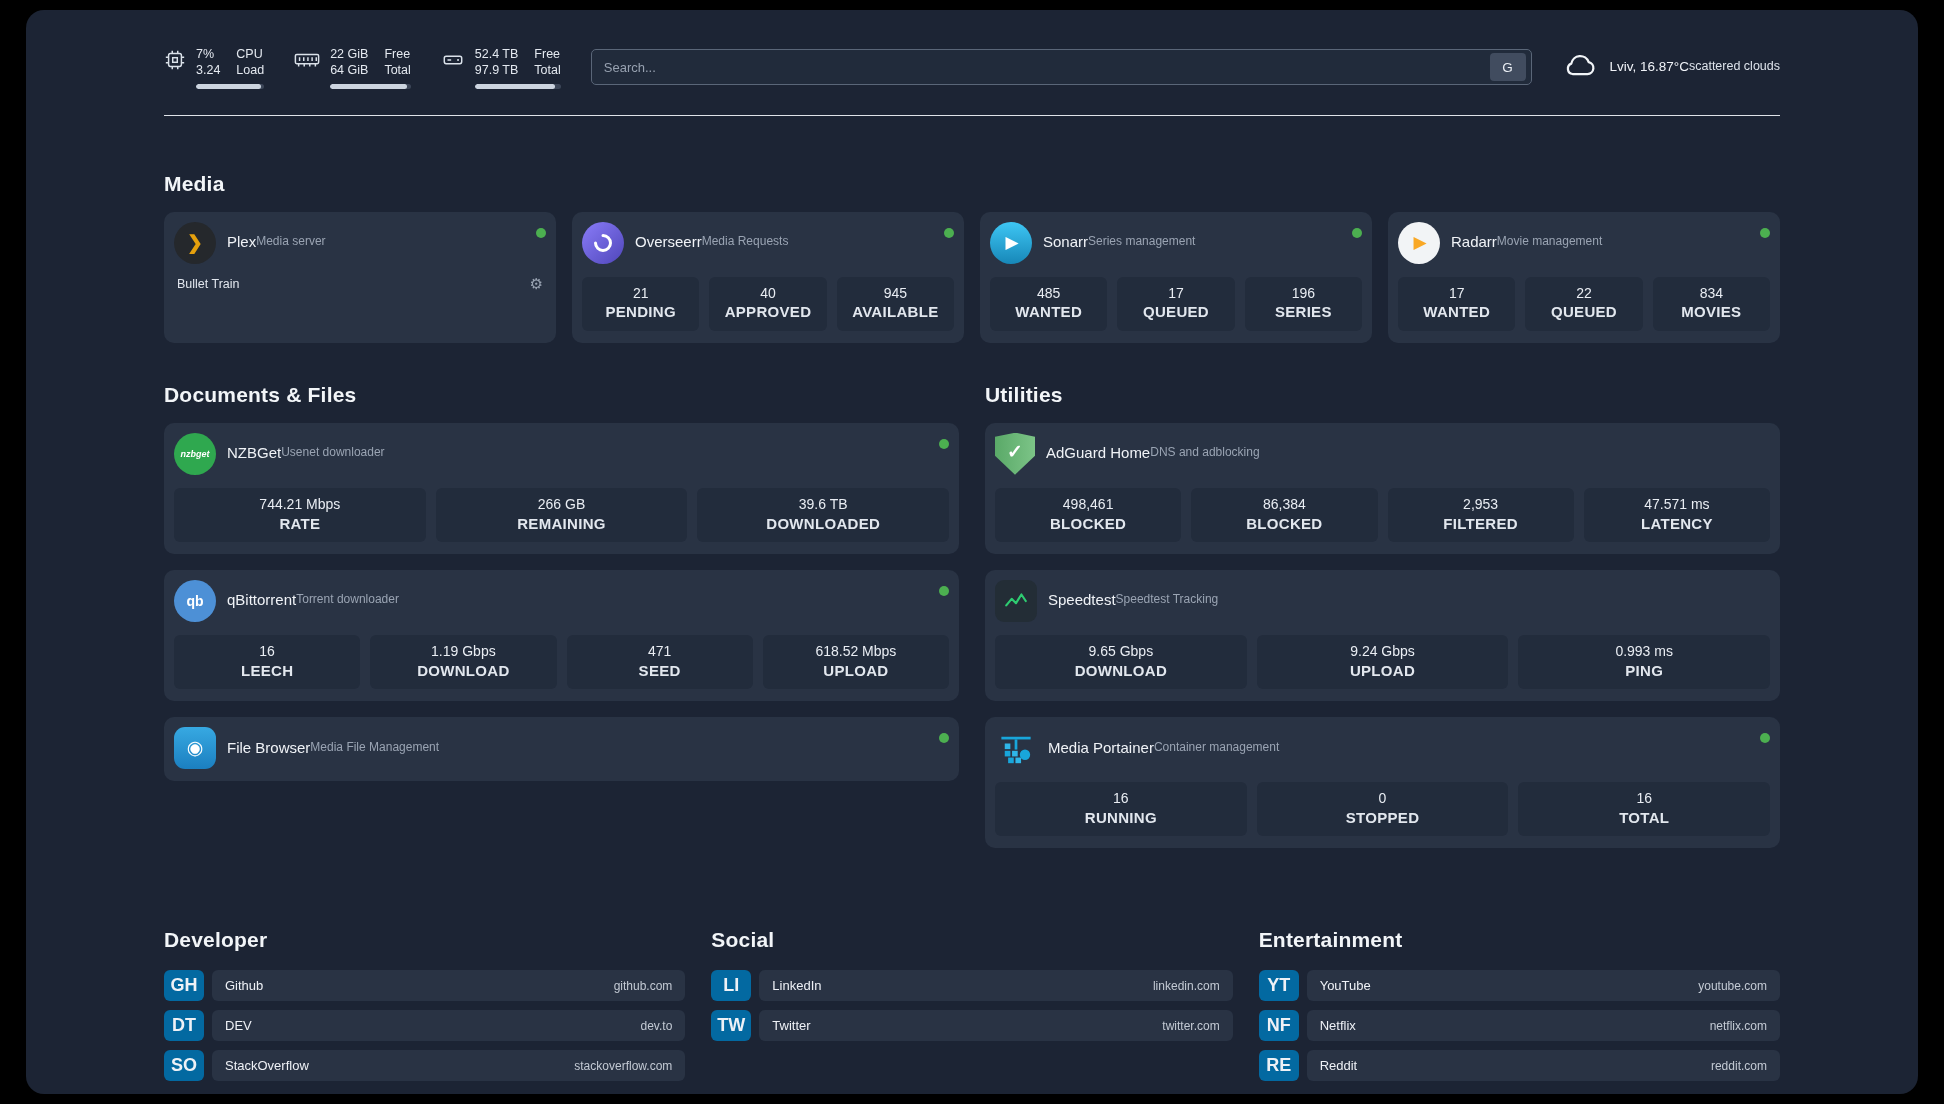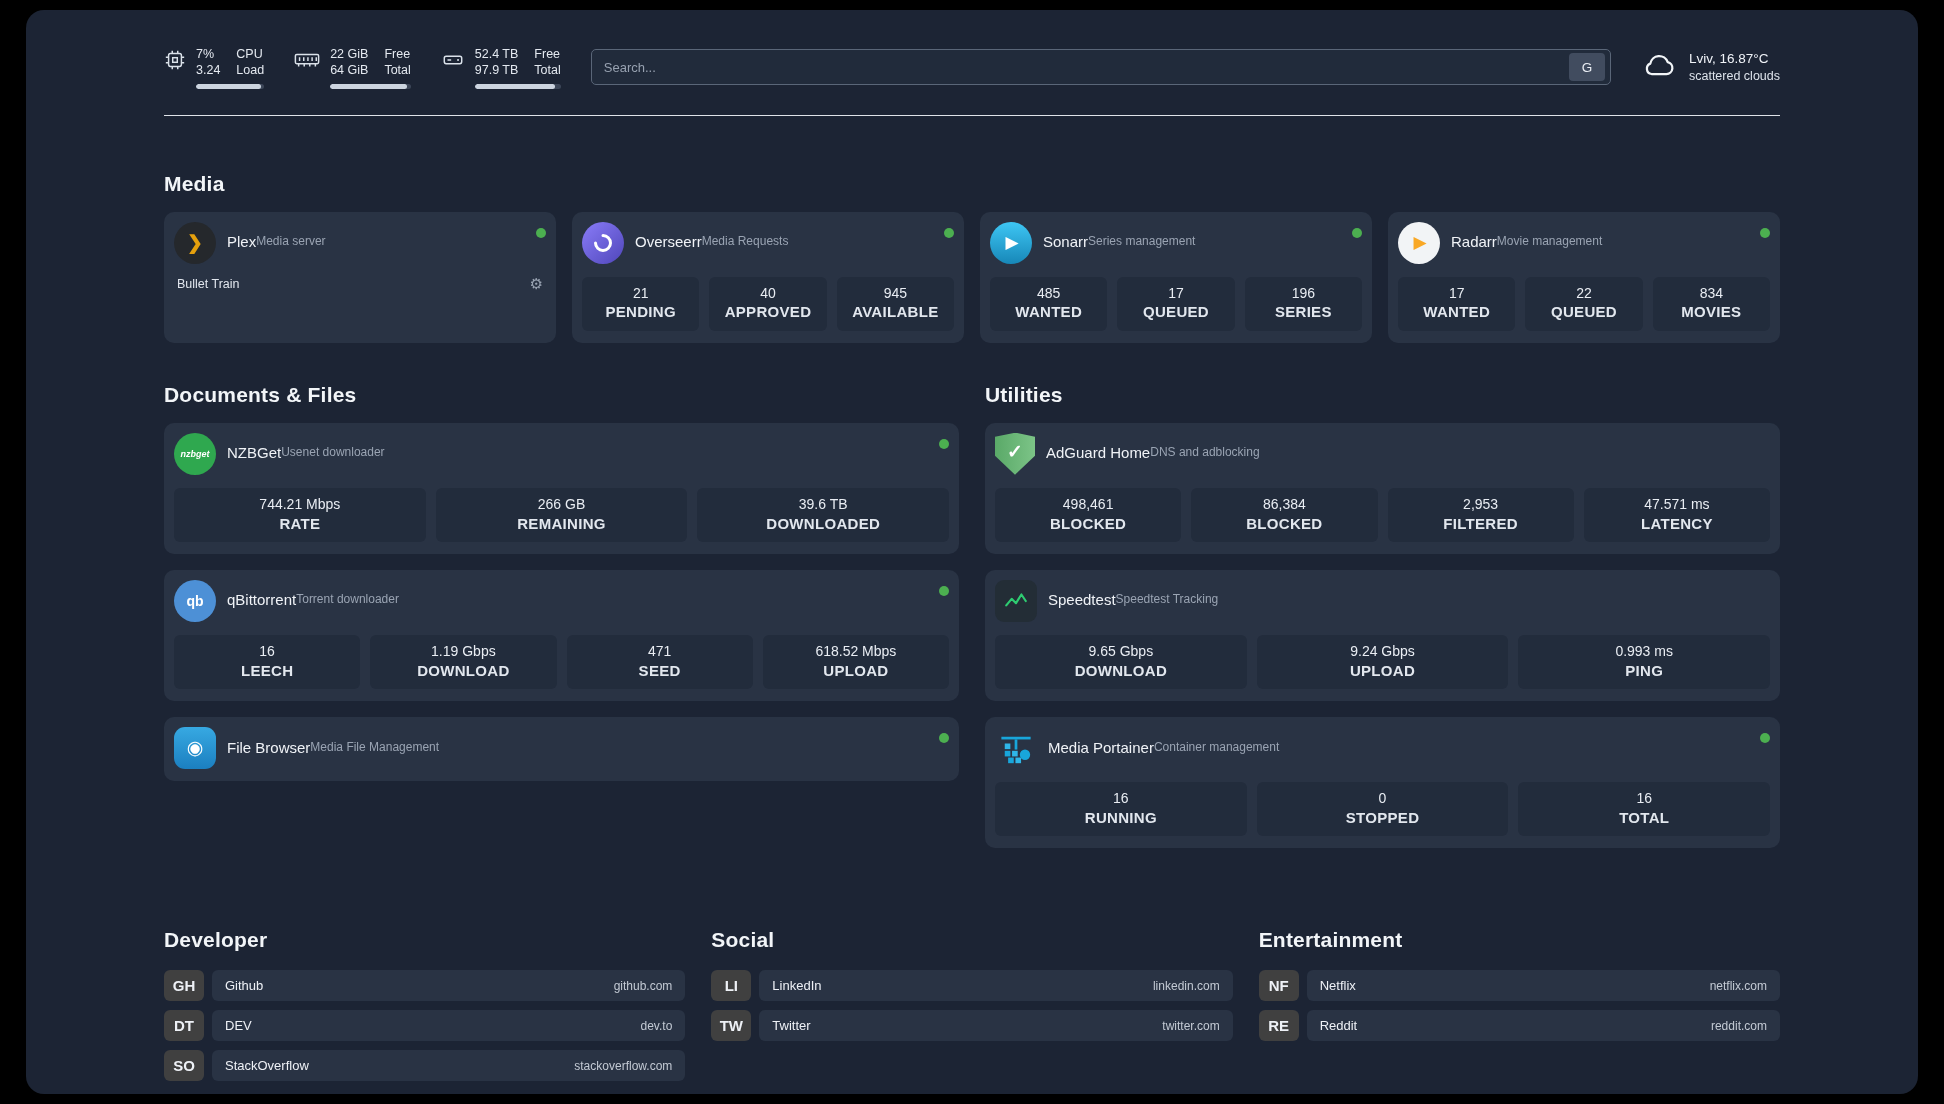--- a/index.html
+++ b/index.html
@@ -16,21 +16,21 @@
   .sys-col { display:flex; flex-direction:column; font-size:12.5px; line-height:1.3; color:#e4e9f0; white-space:nowrap; }
   .sys-bar { margin-top:5px; height:5px; background:#3c4658; border-radius:3px; overflow:hidden; }
   .sys-bar i { display:block; height:100%; background:#ccd4df; border-radius:3px; }
 
   .search { flex:1; display:flex; align-items:center; height:36px; background:#212b3b; border:1px solid #5a6678; border-radius:5px; padding:0 5px 0 12px; }
   .search input { flex:1; background:transparent; border:none; outline:none; color:#dfe5ec; font-size:13px; font-family:inherit; }
   .search input::placeholder { color:#97a1b0; }
   .search-btn { width:36px; height:28px; background:#414c5f; border-radius:4px; display:flex; align-items:center; justify-content:center; font-size:13.5px; color:#eaeef4; cursor:pointer; flex:none; }
 
   .weather { display:flex; align-items:center; gap:12px; white-space:nowrap; }
-  .weather .txt { display:flex; flex-direction:column; line-height:1.35; }
+  .weather .txt { display:flex; flex-direction:row; line-height:1.35; }
   .weather .loc { font-size:13.5px; color:#f0f3f8; }
   .weather .cond { font-size:12.5px; color:#dde3eb; }
 
   .divider { margin-top:26px; border-top:1px solid #dfe3e9; }
 
   
   h2.section { font-size:21px; font-weight:700; color:#f2f5f8; letter-spacing:.2px; }
   .sec-media h2 { margin:56px 0 16px; }
   .mid { display:grid; grid-template-columns:1fr 1fr; gap:26px; align-items:start; }
   .mid h2 { margin:40px 0 16px; }
@@ -76,21 +76,21 @@
   .icon-qb .g { color:#fff; font-size:14px; font-weight:700; }
   .icon-fb { border-radius:11px; background:linear-gradient(180deg,#37a9e2,#1b7fc0); }
   .icon-fb .g { color:#fff; font-size:19px; }
   .icon-adguard { border-radius:0; background:linear-gradient(90deg,#5aa968,#7cc487); clip-path:polygon(50% 0,100% 10%,100% 55%,50% 100%,0 55%,0 10%); width:40px; height:42px; }
   .icon-adguard .g { color:#fff; font-size:19px; font-weight:700; margin-top:-4px; }
   .icon-speedtest { border-radius:9px; background:#232d36; }
   .icon-portainer { background:transparent; border-radius:0; }
 
   
   .bm-item { display:flex; gap:8px; margin-bottom:9px; cursor:pointer; }
-  .bm-abbr { width:40px; height:31px; background:#404040; border-radius:6px; display:flex; align-items:center; justify-content:center; font-size:15px; font-weight:700; color:#eef1f6; flex:none; }
+  .bm-abbr { width:40px; height:31px; background:#0369a1; border-radius:6px; display:flex; align-items:center; justify-content:center; font-size:18px; font-weight:700; color:#eef1f6; flex:none; }
   .bm-main { flex:1; height:31px; background:#293344; border-radius:6px; display:flex; align-items:center; padding:0 13px; font-size:13px; color:#eef1f6; }
   .bm-url { margin-left:auto; font-size:12px; color:#c3cad4; }
 </style>
 </head>
 <body>
 
 <div class="panel">
 
   <div class="topbar">
 
@@ -511,20 +511,27 @@
           <div class="bm-main">
               <span>Twitter</span>
               <span class="bm-url">twitter.com</span>
             </div>
         </div>
       </div>
 
       <div class="bm-col">
         <h2 class="section">Entertainment</h2>
         <div class="bm-item">
+          <div class="bm-abbr">YT</div>
+          <div class="bm-main">
+              <span>YouTube</span>
+              <span class="bm-url">youtube.com</span>
+            </div>
+        </div>
+        <div class="bm-item">
           <div class="bm-abbr">NF</div>
           <div class="bm-main">
               <span>Netflix</span>
               <span class="bm-url">netflix.com</span>
             </div>
         </div>
         <div class="bm-item">
           <div class="bm-abbr">RE</div>
           <div class="bm-main">
               <span>Reddit</span>

